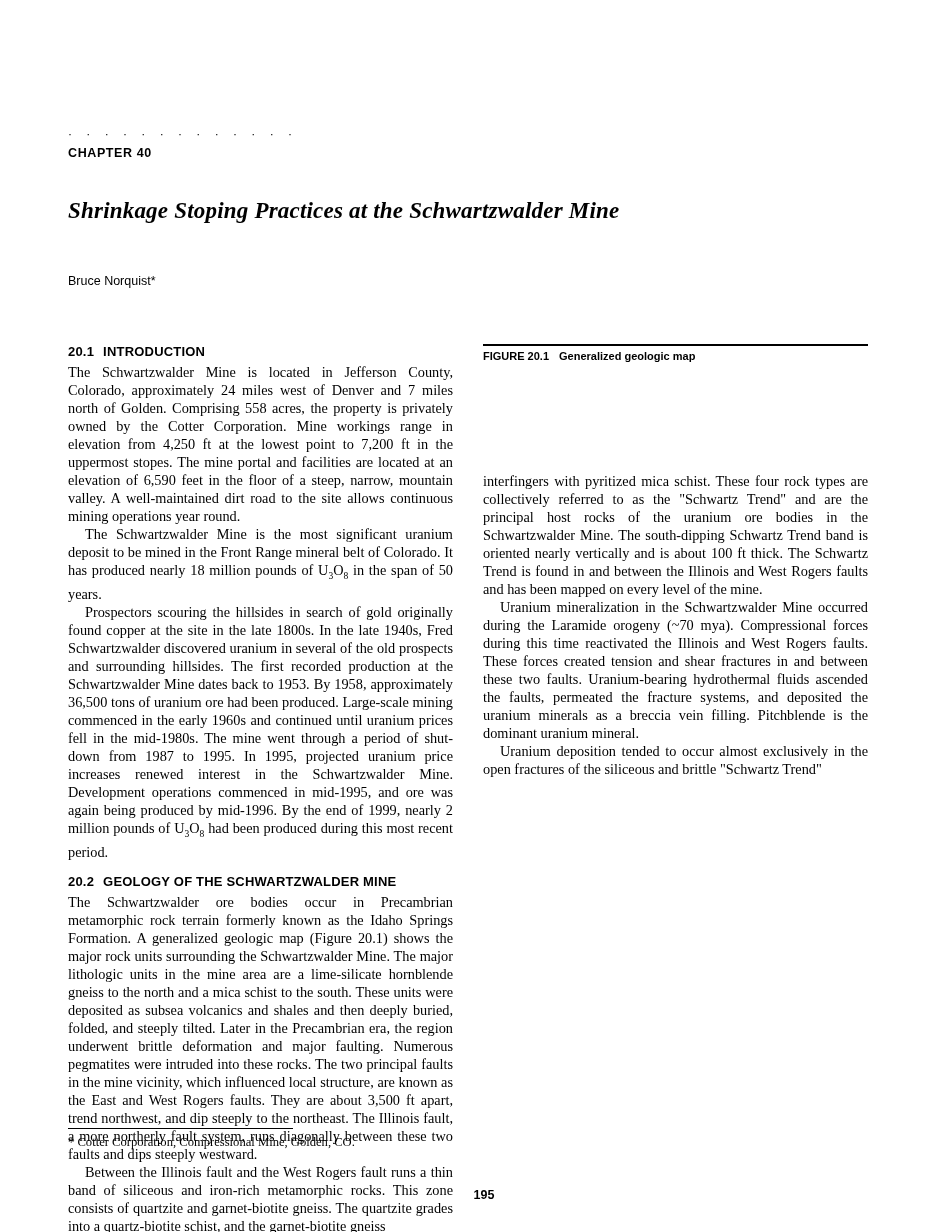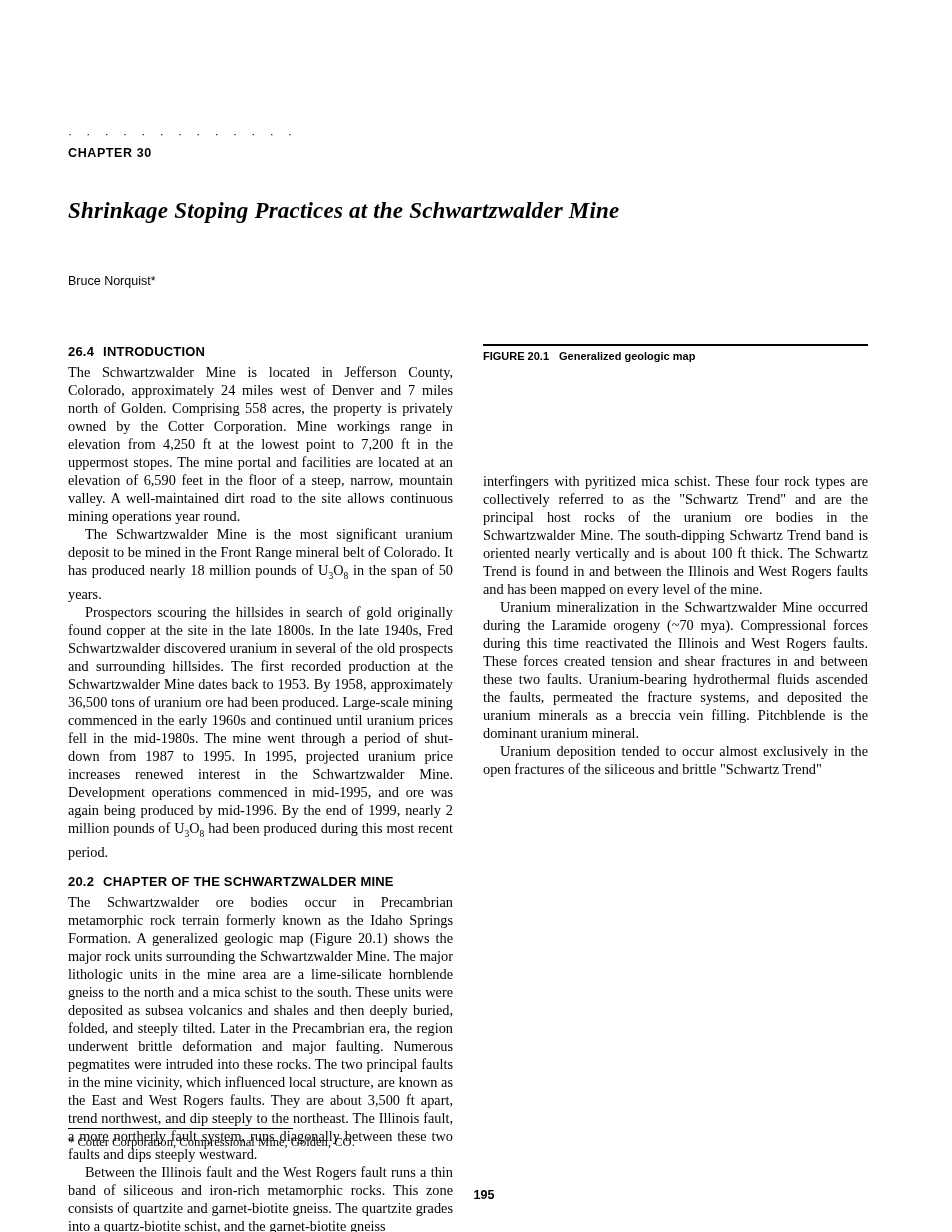--- a/index.html
+++ b/index.html
@@ -141,40 +141,40 @@
   .clear { clear: both; }
 </style>
 </head>
 <body>
 
 <div class="page">
 
   <div class="content">
 
     <div class="dots">· · · · · · · · · · · · ·</div>
-    <div class="chapter-label">CHAPTER 30</div>
+    <div class="chapter-label">CHAPTER 40</div>
 
     <div class="doc-title">Shrinkage Stoping Practices at the Schwartzwalder Mine</div>
 
     <div class="author">Bruce Norquist*</div>
 
     <div class="columns">
 
       <div class="col left">
 
         <div class="sec-head">
-          <span class="num">26.4</span><span>INTRODUCTION</span>
+          <span class="num">20.1</span><span>INTRODUCTION</span>
         </div>
 
         <p class="body first">The Schwartzwalder Mine is located in Jefferson County, Colorado, approximately 24 miles west of Denver and 7 miles north of Golden. Comprising 558 acres, the property is privately owned by the Cotter Corporation. Mine workings range in elevation from 4,250 ft at the lowest point to 7,200 ft in the uppermost stopes. The mine portal and facilities are located at an elevation of 6,590 feet in the floor of a steep, narrow, mountain valley. A well-maintained dirt road to the site allows continuous mining operations year round.</p>
         <p class="body">The Schwartzwalder Mine is the most significant uranium deposit to be mined in the Front Range mineral belt of Colorado. It has produced nearly 18 million pounds of U<sub>3</sub>O<sub>8</sub> in the span of 50 years.</p>
         <p class="body">Prospectors scouring the hillsides in search of gold originally found copper at the site in the late 1800s. In the late 1940s, Fred Schwartzwalder discovered uranium in several of the old prospects and surrounding hillsides. The first recorded production at the Schwartzwalder Mine dates back to 1953. By 1958, approximately 36,500 tons of uranium ore had been produced. Large-scale mining commenced in the early 1960s and continued until uranium prices fell in the mid-1980s. The mine went through a period of shut-down from 1987 to 1995. In 1995, projected uranium price increases renewed interest in the Schwartzwalder Mine. Development operations commenced in mid-1995, and ore was again being produced by mid-1996. By the end of 1999, nearly 2 million pounds of U<sub>3</sub>O<sub>8</sub> had been produced during this most recent period.</p>
 
         <div class="sec-head gap-before">
-          <span class="num">20.2</span><span>CHAPTER OF THE SCHWARTZWALDER MINE</span>
+          <span class="num">20.2</span><span>GEOLOGY OF THE SCHWARTZWALDER MINE</span>
         </div>
 
         <p class="body first">The Schwartzwalder ore bodies occur in Precambrian metamorphic rock terrain formerly known as the Idaho Springs Formation. A generalized geologic map (Figure 20.1) shows the major rock units surrounding the Schwartzwalder Mine. The major lithologic units in the mine area are a lime-silicate hornblende gneiss to the north and a mica schist to the south. These units were deposited as subsea volcanics and shales and then deeply buried, folded, and steeply tilted. Later in the Precambrian era, the region underwent brittle deformation and major faulting. Numerous pegmatites were intruded into these rocks. The two principal faults in the mine vicinity, which influenced local structure, are known as the East and West Rogers faults. They are about 3,500 ft apart, trend northwest, and dip steeply to the northeast. The Illinois fault, a more northerly fault system, runs diagonally between these two faults and dips steeply westward.</p>
         <p class="body">Between the Illinois fault and the West Rogers fault runs a thin band of siliceous and iron-rich metamorphic rocks. This zone consists of quartzite and garnet-biotite gneiss. The quartzite grades into a quartz-biotite schist, and the garnet-biotite gneiss</p>
 
       </div>
 
       <div class="col right">
 
         <div class="figure-block">

